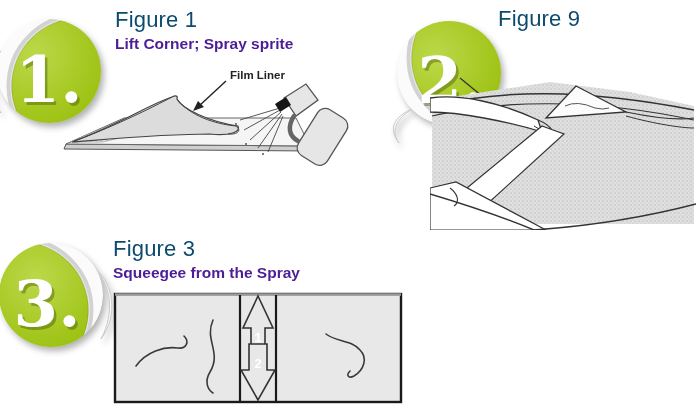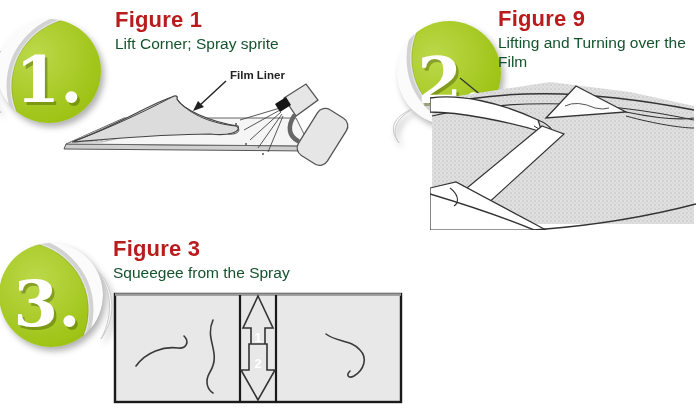--- a/index.html
+++ b/index.html
@@ -1,21 +1,21 @@
 <!DOCTYPE html>
 <html><head>
 <meta charset="utf-8">
 <style>
   html,body{margin:0;padding:0;background:#fff;}
   #canvas{position:relative;width:696px;height:415px;background:#fff;overflow:hidden;
           font-family:"Liberation Sans", sans-serif;}
   .abs{position:absolute;}
   .badge{filter:drop-shadow(3px 4px 3px rgba(0,0,0,0.30));}
-  .fig-title{font-size:22px;font-weight:700;color:#b91c1c;line-height:1.15;letter-spacing:.2px;}
-  .fig-sub{font-size:15.5px;font-weight:400;color:#14532d;line-height:1.18;margin-top:3px;}
+  .fig-title{font-size:22px;font-weight:400;color:#0c4a6e;line-height:1.15;letter-spacing:.2px;}
+  .fig-sub{font-size:15.5px;font-weight:700;color:#4c1d95;line-height:1.18;margin-top:3px;}
   .badge-num{font-family:"DejaVu Serif", serif;font-weight:700;}
   svg text{user-select:none;}
 </style>
 </head>
 <body>
 
 <div id="canvas">
 
   <svg class="abs badge" style="left:-23px;top:3px;" width="146" height="146" viewBox="-14 -10 146 146">
     <defs>
@@ -103,21 +103,20 @@
       <circle cx="88.5" cy="43" r="68" fill="url(#g2)"></circle>
       <circle cx="88.5" cy="43" r="71" fill="none" stroke="rgba(0,0,0,0.16)" stroke-width="4"></circle>
       <circle cx="88.5" cy="43" r="68" fill="none" stroke="rgba(0,0,0,0.12)" stroke-width="1.5"></circle>
     </g>
     <text class="badge-num" x="62.5" y="90.5" font-size="64" text-anchor="middle" fill="rgba(60,80,0,0.40)">2.</text>
     <text class="badge-num" x="60" y="88" font-size="64" text-anchor="middle" fill="#ffffff">2.</text>
   </svg>
 
   <div class="abs" style="left:498px;top:6px;width:190px;">
     <div class="fig-title">Figure 9</div>
-    <div class="fig-sub">Lifting and Turning over the Film</div>
   </div>
 
   <svg class="abs" style="left:430px;top:76px;" width="266" height="154" viewBox="0 0 266 154">
     <defs>
       <pattern id="half2" width="4" height="4" patternUnits="userSpaceOnUse">
         <rect width="4" height="4" fill="#e0e0e0"></rect>
         <circle cx="1" cy="1" r="0.7" fill="#b7b7b7"></circle>
         <circle cx="3" cy="3" r="0.6" fill="#c4c4c4"></circle>
       </pattern>
     </defs>

